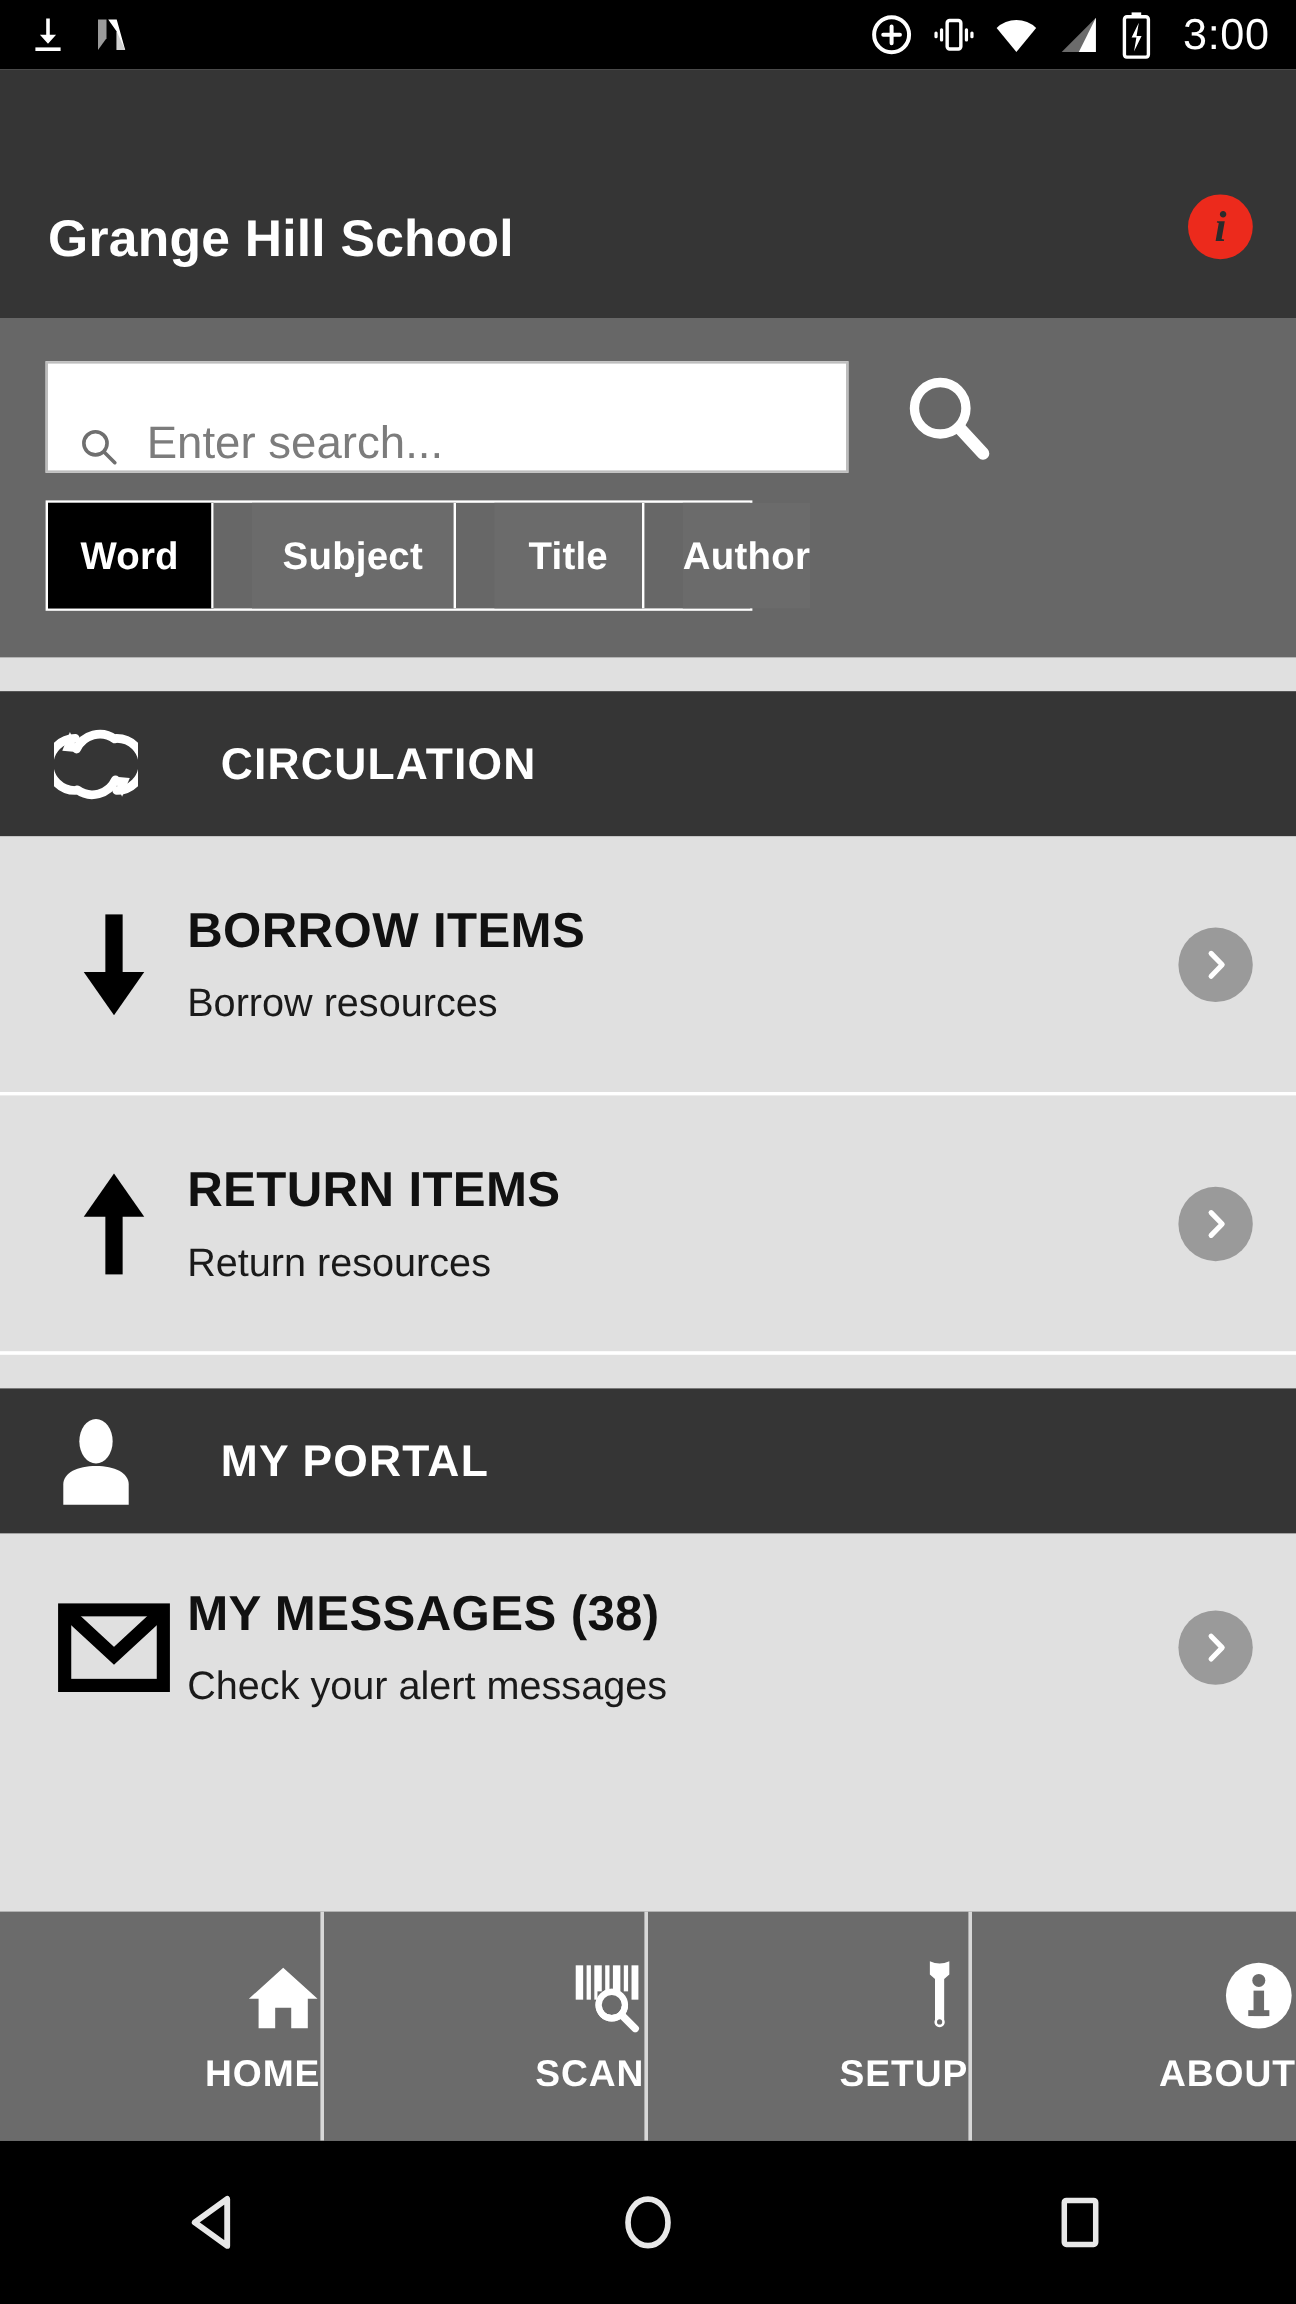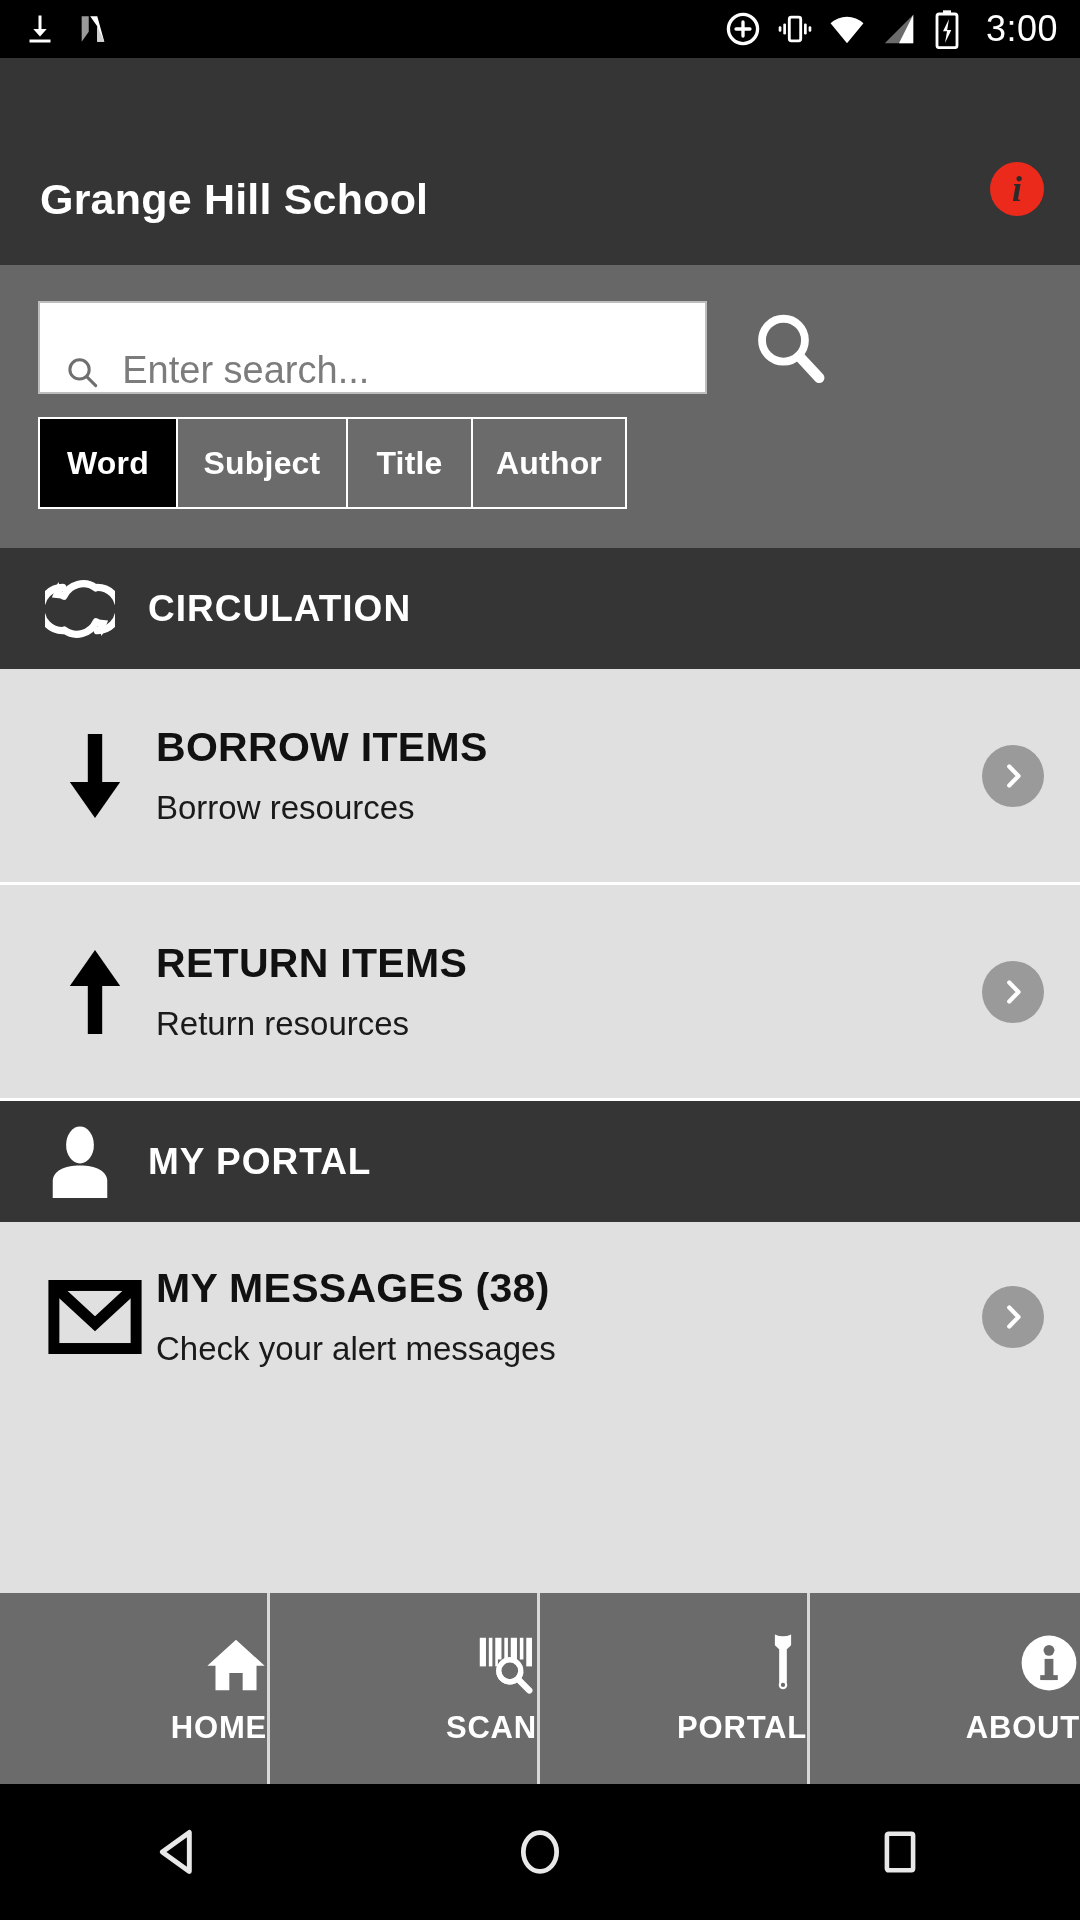--- a/index.html
+++ b/index.html
@@ -125,20 +125,21 @@
     justify-content: center;
     cursor: pointer;
   }
 
   .tab-row {
     display: flex;
     margin: 23px 0 0 38px;
     width: 589px;
     border: 2px solid #ffffff;
     height: 92px;
+    gap: 32px;
   }
   .tab {
     display: flex;
     align-items: center;
     justify-content: center;
     color: #ffffff;
     font-size: 32px;
     font-weight: bold;
     background: #6b6b6b;
     border-right: 2px solid #ffffff;
@@ -159,21 +160,22 @@
     overflow: hidden;
     position: relative;
   }
 
   .section-header {
     background: #353535;
     height: 121px;
     display: flex;
     align-items: center;
     padding-left: 44px;
-    gap: 32px;
+    gap: 68px;
+    margin-top: 28px;
   }
   .section-header .sec-label {
     color: #ffffff;
     font-size: 37px;
     font-weight: bold;
     letter-spacing: 1px;
   }
   .sec-icon {
     width: 72px;
     display: flex;
@@ -469,21 +471,21 @@
       </div>
       <div class="nav-label">SCAN</div>
     </div>
     <div class="nav-item">
       <div class="nav-icon">
         <svg width="48" height="62" viewBox="0 0 20 26" fill="#fff">
           <path d="M6.6 1 L6.6 5.6 L8.4 7.2 L8.4 21.4 A1.8 1.8 0 1 0 11.6 21.4 L11.6 7.2 L13.4 5.6 L13.4 1 A8 8 0 0 1 6.6 1 Z"></path>
           <circle cx="10" cy="22.2" r="0.9" fill="#6b6b6b"></circle>
         </svg>
       </div>
-      <div class="nav-label">PORTAL</div>
+      <div class="nav-label">SETUP</div>
     </div>
     <div class="nav-item">
       <div class="nav-icon">
         <svg width="62" height="62" viewBox="0 0 24 24">
           <circle cx="12" cy="12" r="10.6" fill="#fff"></circle>
           <circle cx="12" cy="7.1" r="2.1" fill="#6b6b6b"></circle>
           <rect x="10.3" y="10.4" width="3.4" height="8.2" fill="#6b6b6b"></rect>
           <rect x="8.6" y="16.7" width="6.8" height="1.9" fill="#6b6b6b"></rect>
         </svg>
       </div>

